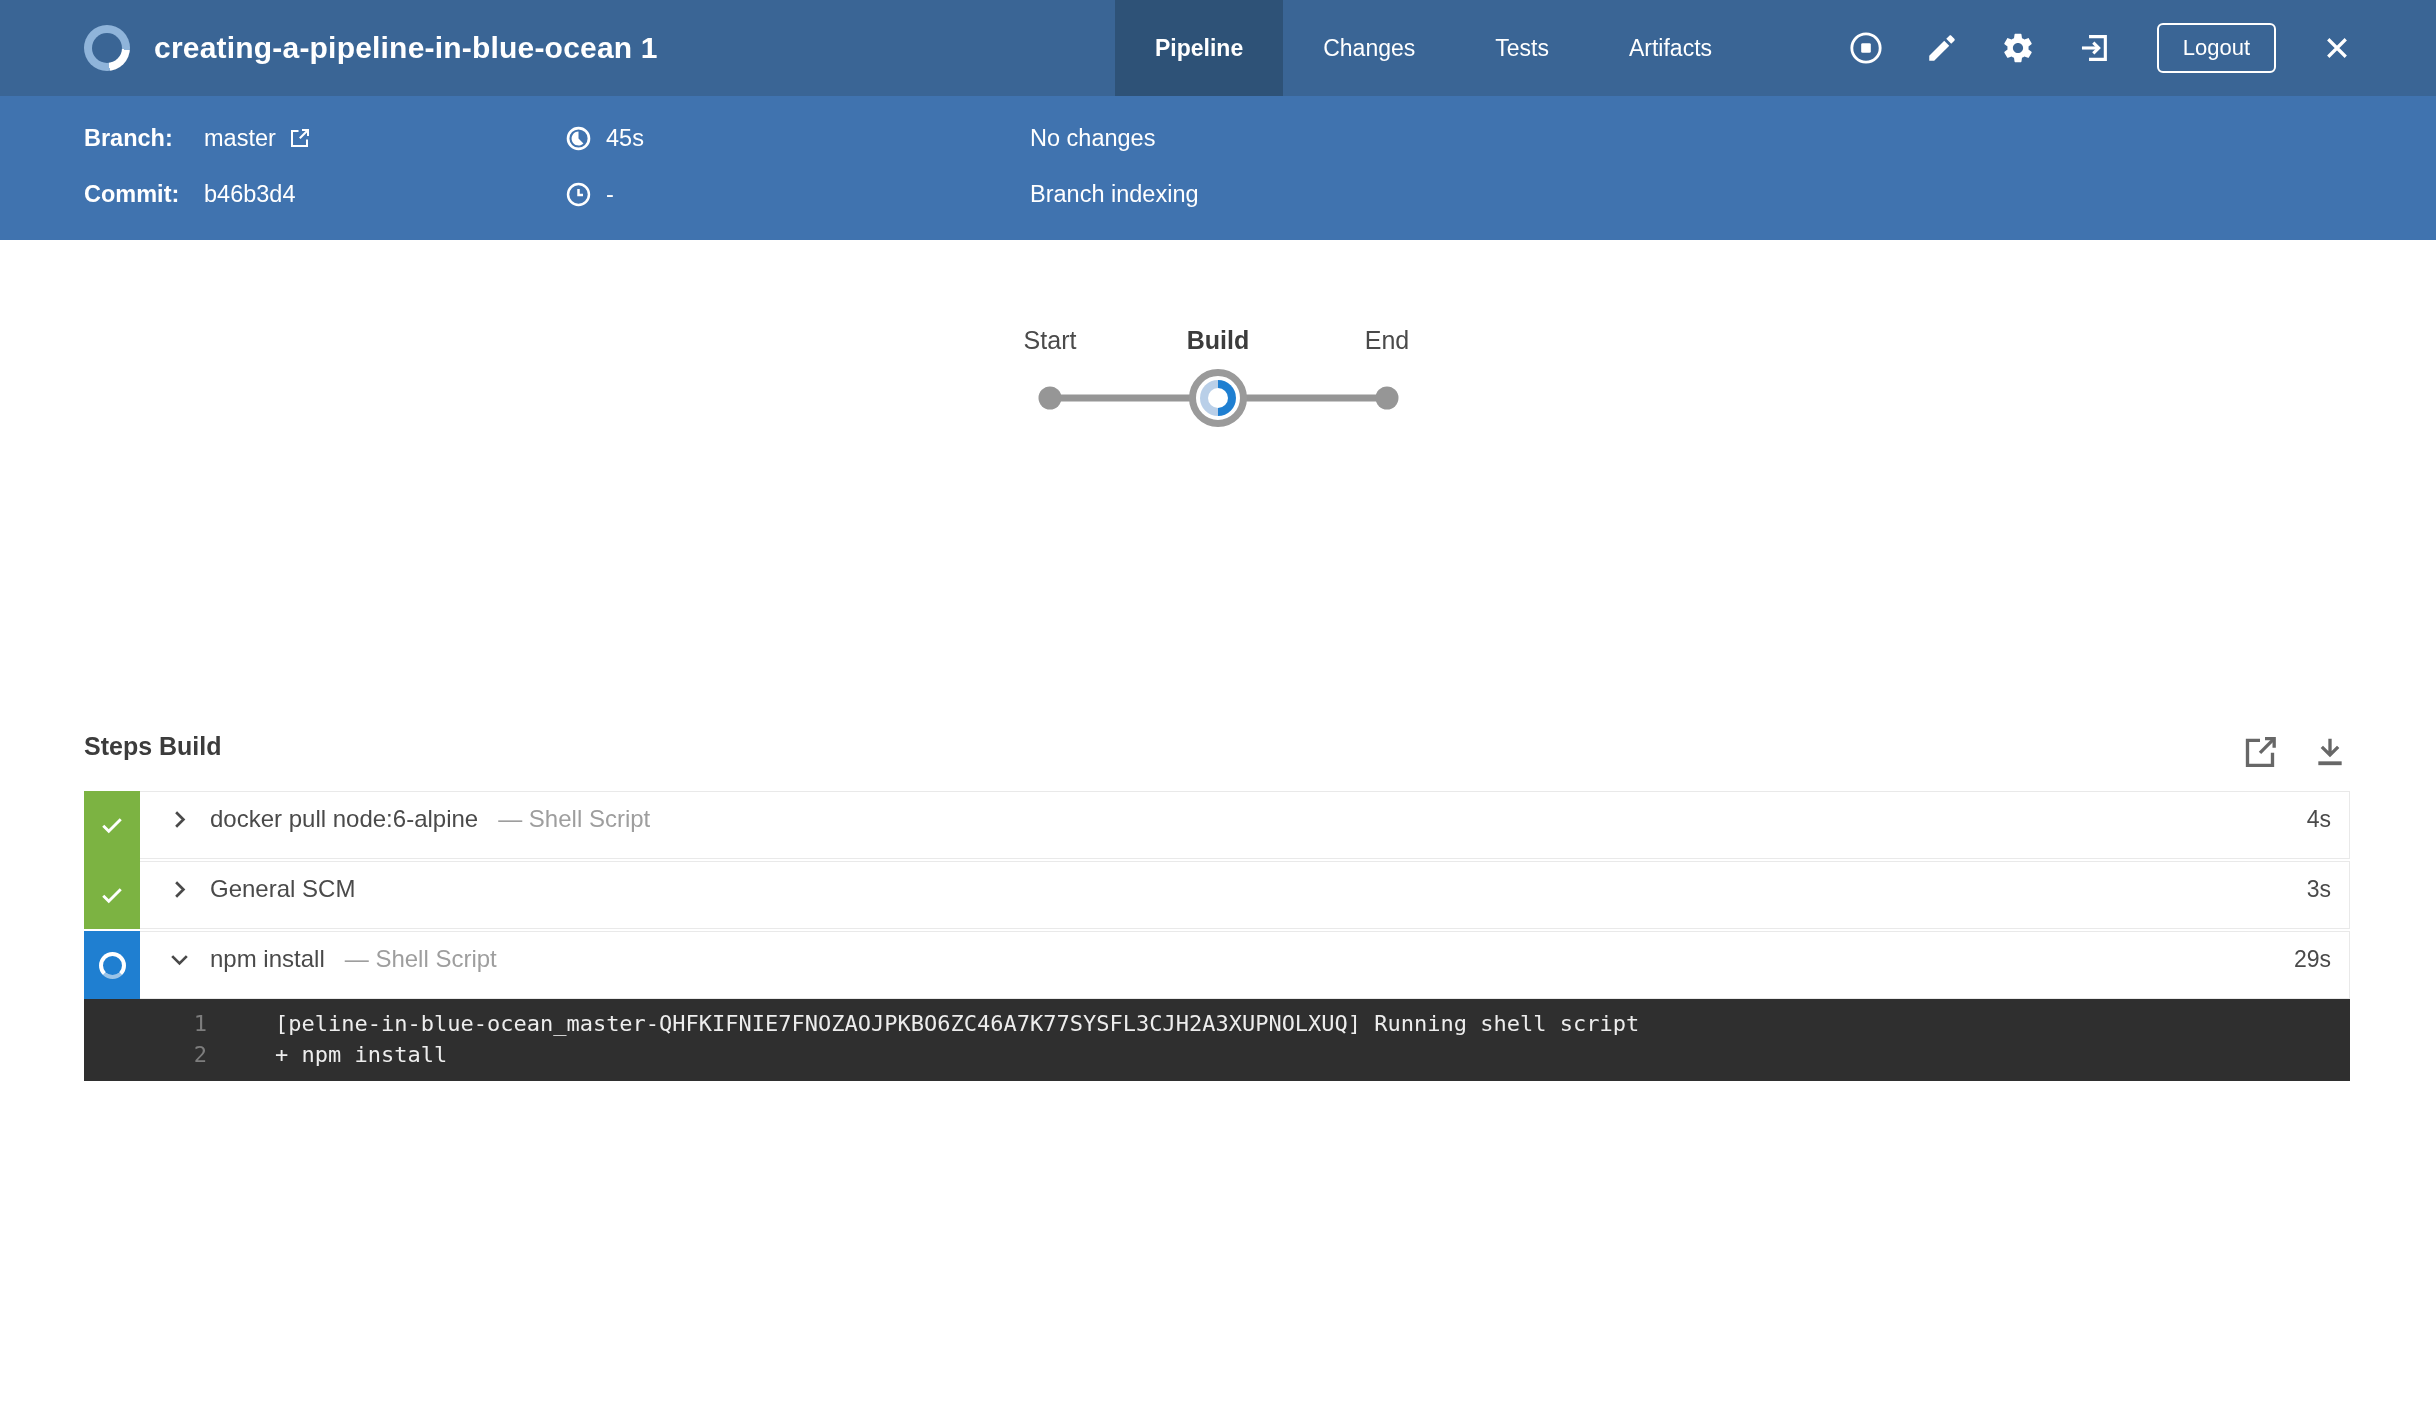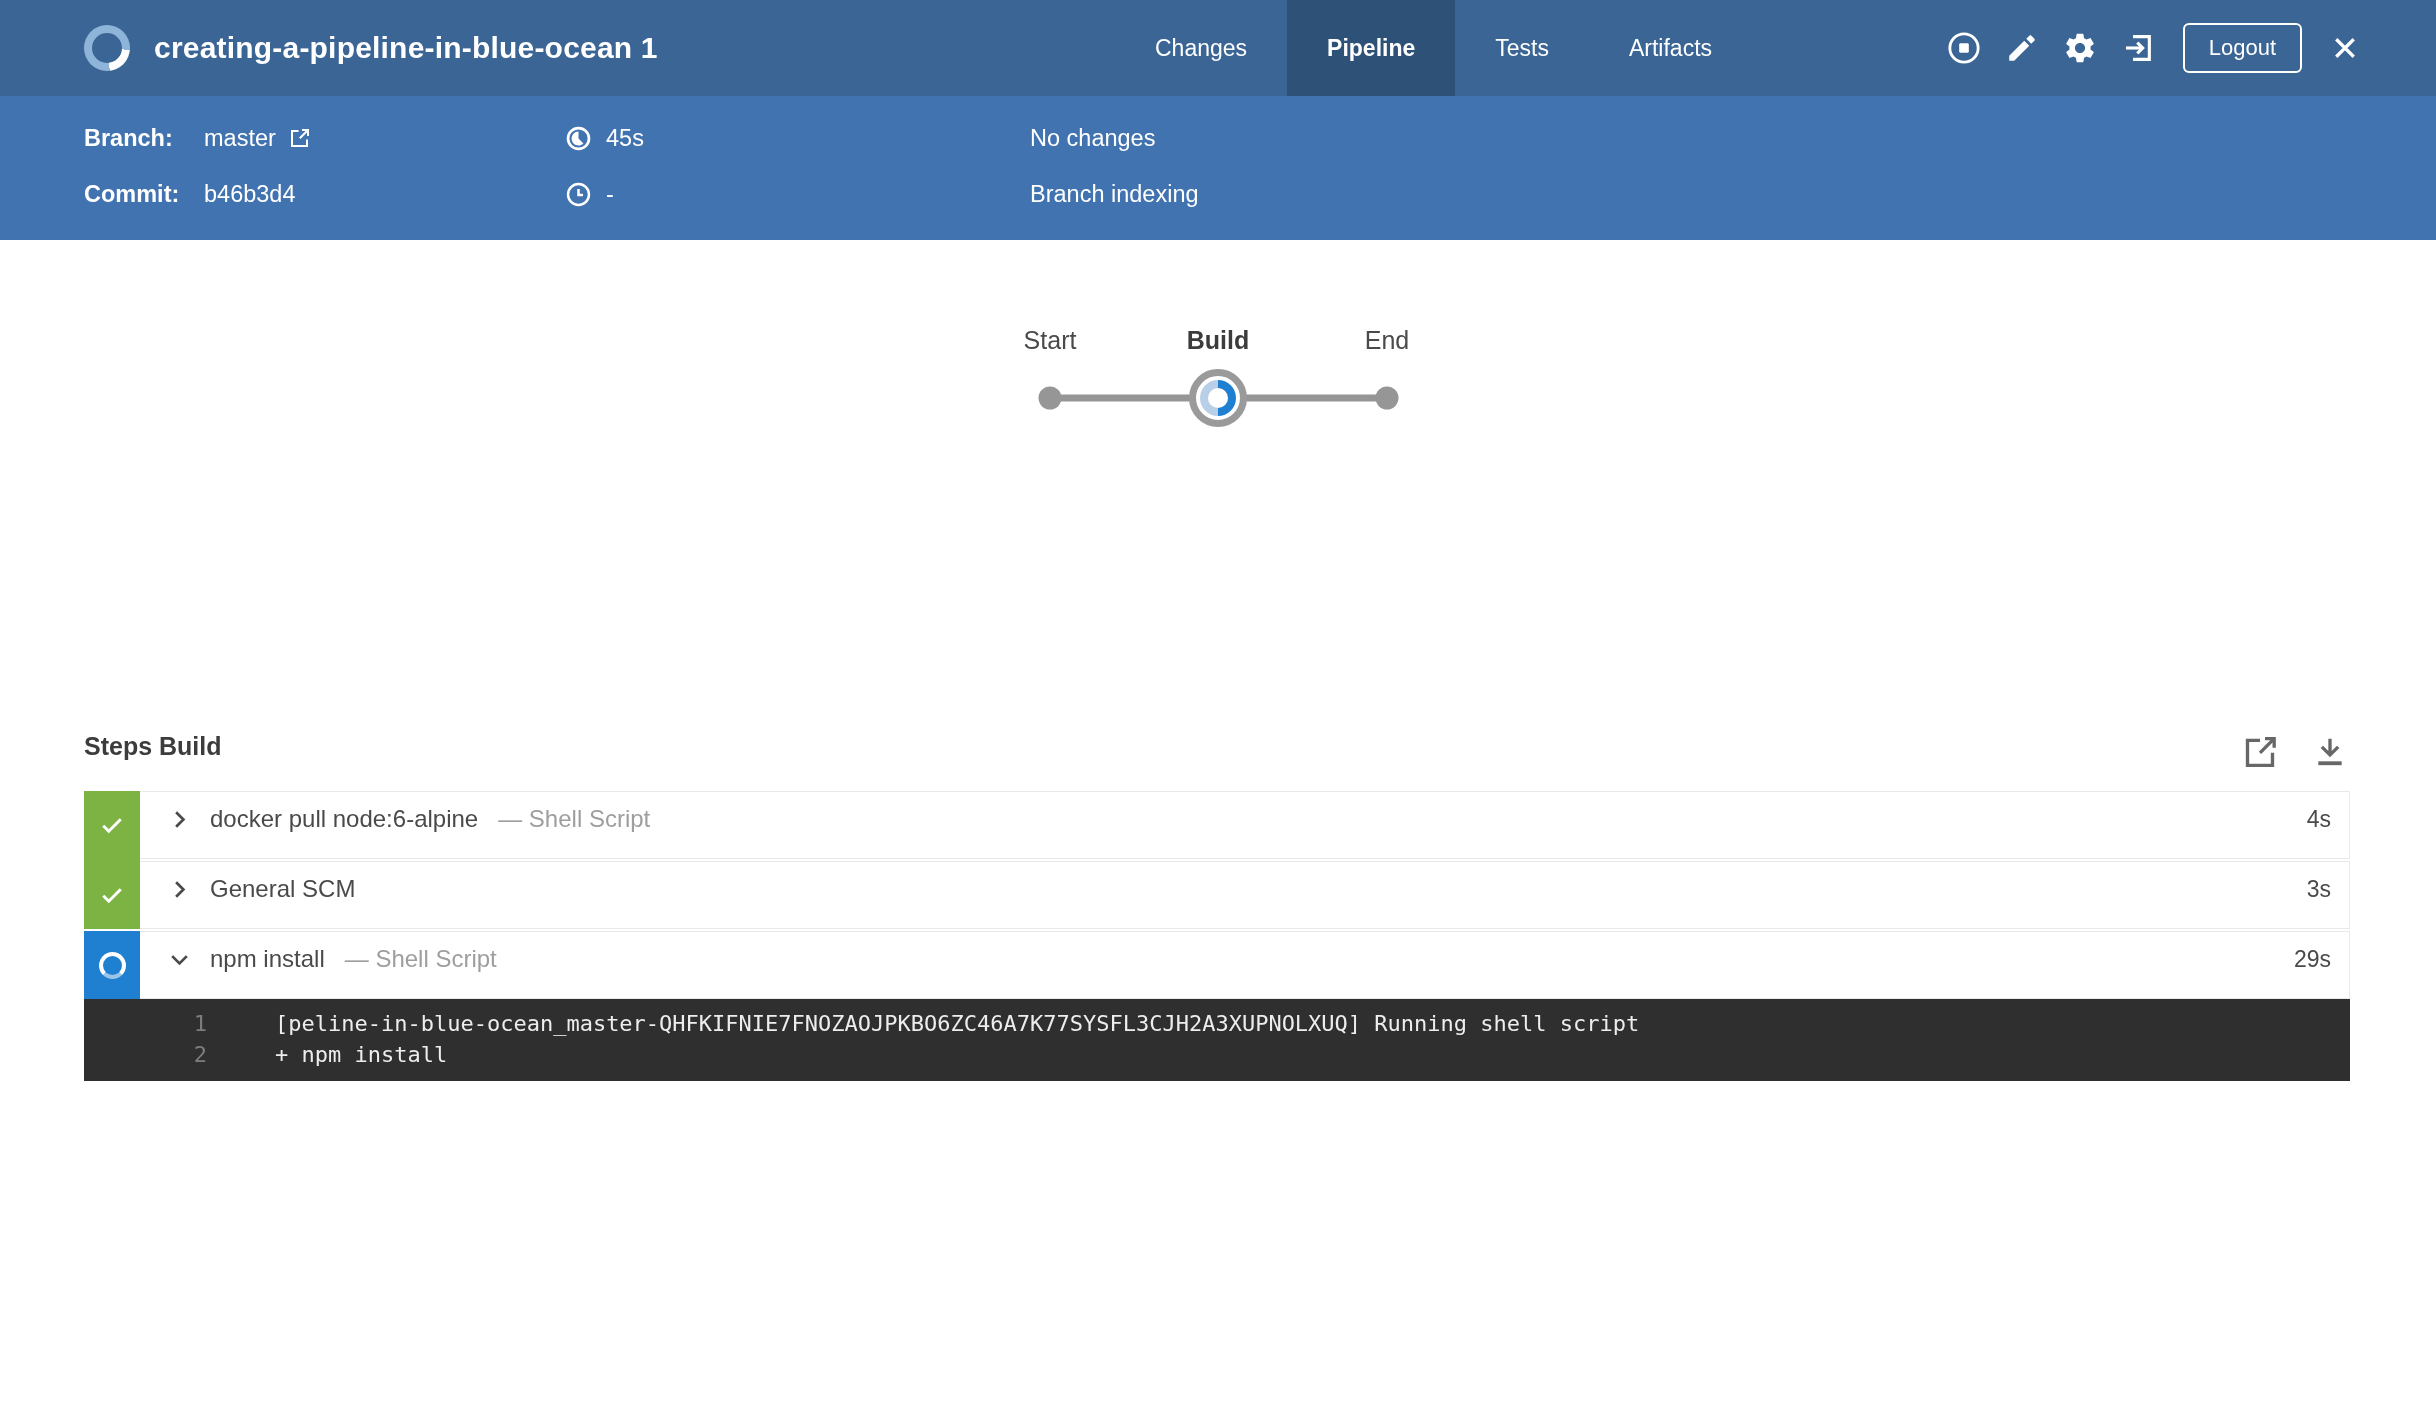--- a/index.html
+++ b/index.html
@@ -24,21 +24,21 @@
   }
   .title { margin-left: 24px; font-size: 30px; font-weight: 700; letter-spacing: .2px; white-space: nowrap; }
 
   .tabs { position: absolute; left: 1115px; top: 0; height: 96px; display: flex; }
   .tab {
     height: 96px; display: flex; align-items: center; padding: 0 40px;
     font-size: 23px; color: #fff; cursor: pointer; white-space: nowrap;
   }
   .tab.active { background: var(--header_active_tab_bg); font-weight: 700; }
 
-  .actions { position: absolute; right: 76px; top: 0; height: 96px; display: flex; align-items: center; gap: 24px; }
+  .actions { position: absolute; right: 84px; top: 0; height: 96px; display: flex; align-items: center; gap: 42px; }
   .hicon { width: 34px; height: 34px; display: inline-flex; align-items: center; justify-content: center; cursor: pointer; }
   .hicon svg { width: 100%; height: 100%; }
   .logout {
     background: transparent; border: 2px solid #fff; border-radius: 6px;
     color: #fff; font-family: "Liberation Sans", sans-serif; font-size: 22px;
     padding: 10px 24px; cursor: pointer; margin: 0 4px;
   }
   .hicon.close { width: 30px; height: 30px; }
 
   
@@ -139,22 +139,22 @@
 
 <div id="app">
 
   <header>
     <div class="brand">
       <div class="logo"></div>
       <div class="title">creating-a-pipeline-in-blue-ocean 1</div>
     </div>
 
     <nav class="tabs">
+      <div class="tab active">Pipeline</div>
       <div class="tab">Changes</div>
-      <div class="tab active">Pipeline</div>
       <div class="tab">Tests</div>
       <div class="tab">Artifacts</div>
     </nav>
 
     <div class="actions">
       <span class="hicon">
         <svg viewBox="0 0 24 24" fill="none">
             <circle cx="12" cy="12" r="10" stroke="#fff" stroke-width="2"></circle>
             <rect x="8.6" y="8.6" width="6.8" height="6.8" rx="1" fill="#fff"></rect>
           </svg>

